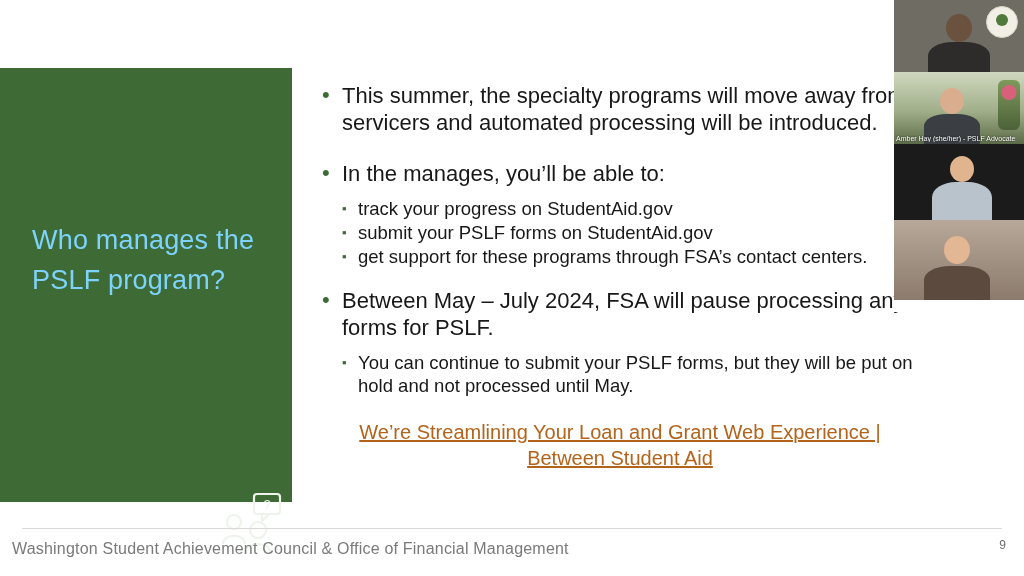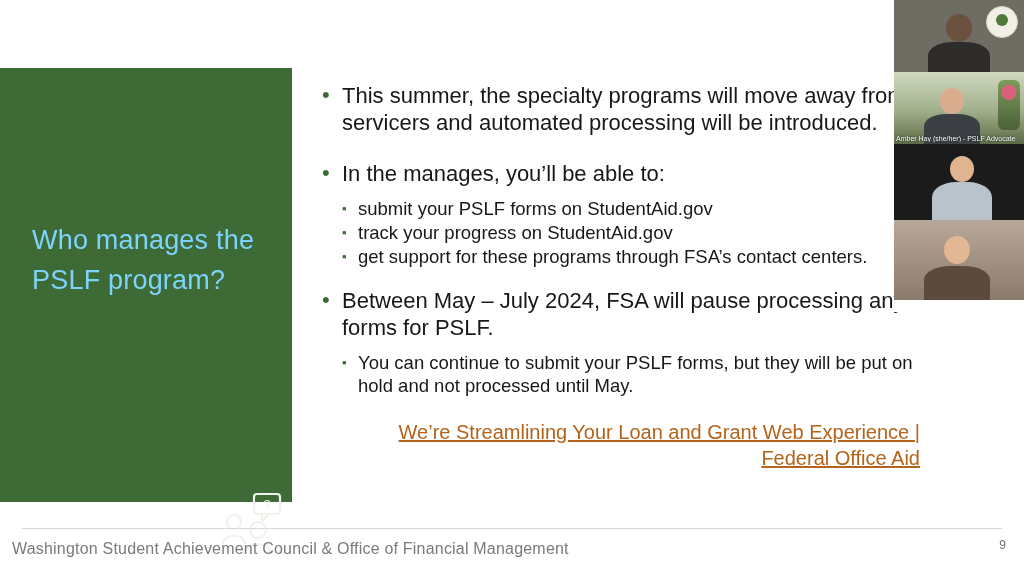--- a/index.html
+++ b/index.html
@@ -108,21 +108,21 @@
     color: #3e6b35;
     font-size: 13px;
     line-height: 23px;
   }
 
   .gap-sm { height: 14px; }
   .gap-md { height: 18px; }
 
   .link-block {
     margin-top: 22px;
-    text-align: right;
+    text-align: center;
     width: 600px;
   }
   .link-text {
     color: #b3631a;
     text-decoration: underline;
     font-size: 20px;
     line-height: 26px;
     cursor: pointer;
   }
 
@@ -262,34 +262,34 @@
       </div>
     </div>
 
     <div class="content">
 
       <div class="bullet-l1">This summer, the specialty programs will move away from servicers and automated processing will be introduced.</div>
       <div class="gap-sm"></div>
 
       <div class="bullet-l1">In the manages, you’ll be able to:</div>
       <ul class="sub-list">
+        <li class="bullet-l2">track your progress on StudentAid.gov</li>
         <li class="bullet-l2">submit your PSLF forms on StudentAid.gov</li>
-        <li class="bullet-l2">track your progress on StudentAid.gov</li>
         <li class="bullet-l2">get support for these programs through FSA’s contact centers.</li>
       </ul>
       <div class="gap-md"></div>
 
       <div class="bullet-l1">Between May – July 2024, FSA will pause processing any forms for PSLF.</div>
       <ul class="sub-list">
         <li class="bullet-l2">You can continue to submit your PSLF forms, but they will be put on hold and not processed until May.</li>
       </ul>
 
       <div class="link-block">
         <span class="link-text">We’re Streamlining Your Loan and Grant Web Experience |</span><br>
-        <span class="link-text">Federal Office Aid</span>
+        <span class="link-text">Between Student Aid</span>
       </div>
     </div>
 
     <div class="footer-rule"></div>
     <div class="footer-text">Washington Student Achievement Council &amp; Office of Financial Management</div>
     <div class="slide-number">9</div>
   </div>
 
   <div class="rail">
 

